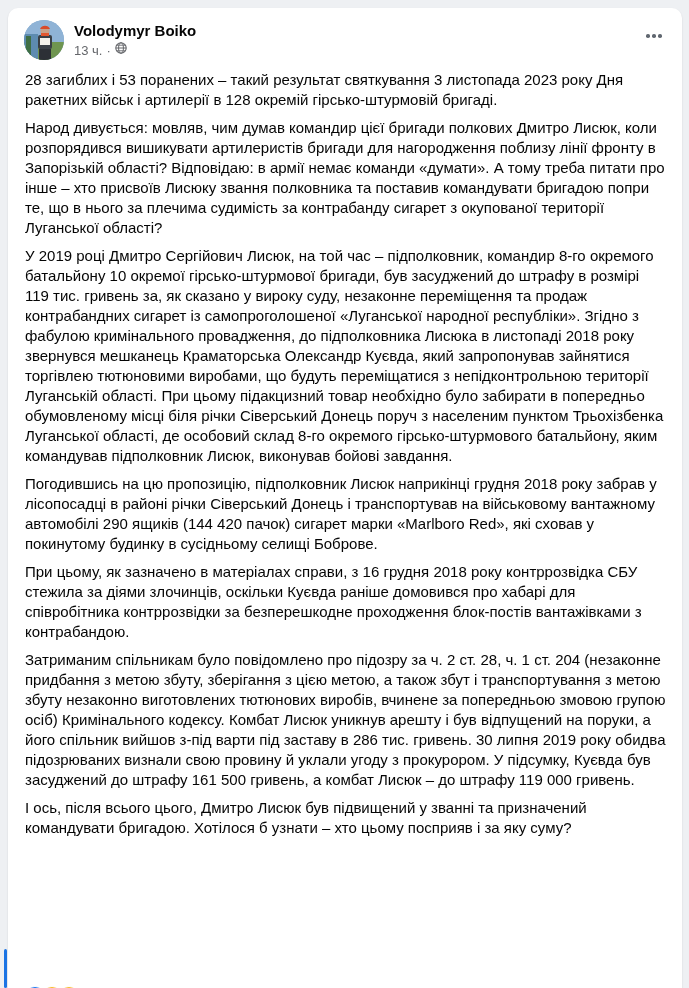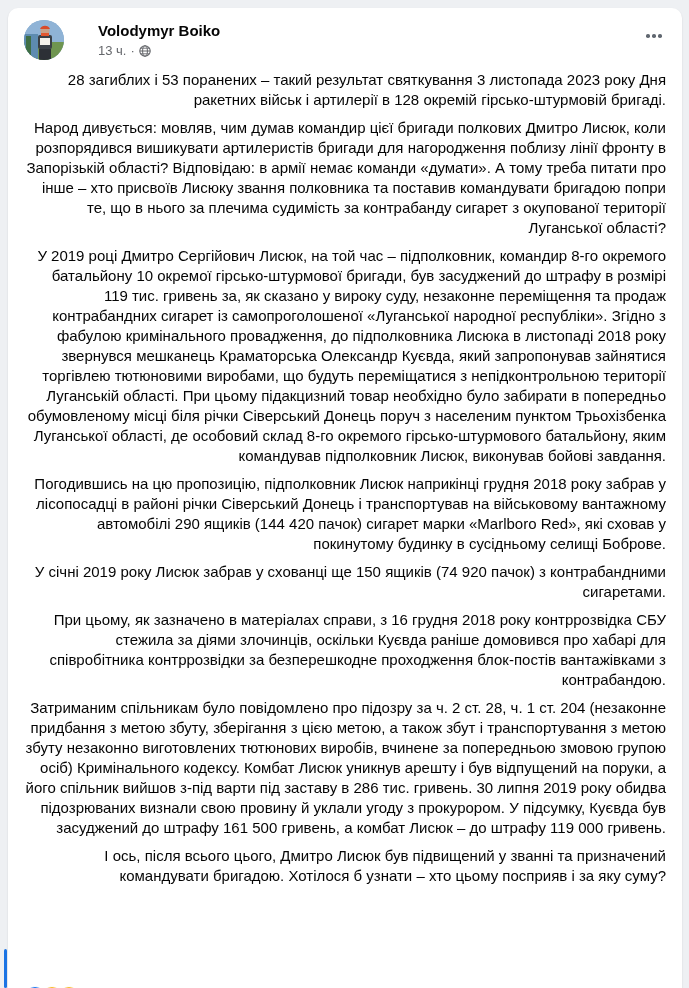--- a/index.html
+++ b/index.html
@@ -22,42 +22,40 @@
     height: 990px;
     background: #ffffff;
     border-radius: 10px 10px 0 0;
     box-shadow: 0 1px 2px rgba(0,0,0,.12);
   }
   .header {
     display: flex;
     align-items: flex-start;
     padding: 12px 16px 4px 16px;
     position: relative;
-    gap: 24px;
   }
   .avatar {
     width: 40px;
     height: 40px;
     border-radius: 50%;
     overflow: hidden;
     flex: 0 0 40px;
     cursor: pointer;
     background: #7ea6c8;
   }
   .hmeta { margin-left: 10px; padding-top: 1px; }
   .author {
     font-size: 15px;
     font-weight: bold;
     color: #050505;
     line-height: 19px;
     cursor: pointer;
   }
   .sub {
     display: flex;
-    align-items: center;
     gap: 4px;
     font-size: 13px;
     color: #65676b;
     line-height: 17px;
     margin-top: 2px;
   }
   .globe { display: inline-flex; }
   .menu-btn {
     position: absolute;
     right: 12px;
@@ -77,21 +75,21 @@
     border-radius: 50%;
     background: #606770;
     display: block;
   }
   .post-body {
     padding: 6px 16px 0 17px;
     font-size: 15px;
     line-height: 20px;
     color: #050505;
   }
-  .post-body p { margin: 0 0 8px 0; text-align: right; }
+  .post-body p { margin: 0 0 8px 0; }
   .reactions {
     position: absolute;
     left: 17px;
     top: 978px;
     display: flex;
   }
   .reaction {
     width: 18px;
     height: 18px;
     border-radius: 50%;
@@ -160,21 +158,20 @@
         <i></i>
         <i></i>
     </div>
   </div>
 
   <div class="post-body">
     <p>28 загиблих і 53 поранених – такий результат святкування 3 листопада 2023 року Дня ракетних військ і артилерії в 128 окремій гірсько-штурмовій бригаді.</p>
     <p>Народ дивується: мовляв, чим думав командир цієї бригади полкових Дмитро Лисюк, коли розпорядився вишикувати артилеристів бригади для нагородження поблизу лінії фронту в Запорізькій області? Відповідаю: в армії немає команди «думати». А тому треба питати про інше – хто присвоїв Лисюку звання полковника та поставив командувати бригадою попри те, що в нього за плечима судимість за контрабанду сигарет з окупованої території Луганської області?</p>
     <p>У 2019 році Дмитро Сергійович Лисюк, на той час – підполковник, командир 8-го окремого батальйону 10 окремої гірсько-штурмової бригади, був засуджений до штрафу в розмірі 119 тис. гривень  за, як сказано у вироку суду, незаконне переміщення та продаж контрабандних сигарет із самопроголошеної «Луганської народної республіки». Згідно з фабулою кримінального провадження, до підполковника Лисюка в листопаді 2018 року звернувся мешканець Краматорська Олександр Куєвда, який запропонував зайнятися торгівлею тютюновими виробами, що будуть переміщатися з непідконтрольною території Луганській області. При цьому підакцизний товар необхідно було забирати в попередньо обумовленому місці біля річки Сіверський Донець поруч з населеним пунктом Трьохізбенка Луганської області, де особовий склад 8-го окремого гірсько-штурмового батальйону, яким командував підполковник Лисюк, виконував бойові завдання.</p>
     <p>Погодившись на цю пропозицію, підполковник Лисюк наприкінці грудня 2018 року забрав у лісопосадці в районі річки Сіверський Донець і транспортував на військовому вантажному автомобілі 290 ящиків (144 420 пачок) сигарет марки «Marlboro Red», які сховав у покинутому будинку в сусідньому селищі Боброве.</p>
-    <p>У січні 2019 року Лисюк забрав у схованці ще 150 ящиків (74 920 пачок) з контрабандними сигаретами.</p>
     <p>При цьому, як зазначено в матеріалах справи, з 16 грудня 2018 року контррозвідка СБУ стежила за діями злочинців, оскільки Куєвда раніше домовився про хабарі для співробітника контррозвідки за безперешкодне проходження блок-постів вантажівками з контрабандою.</p>
     <p>Затриманим спільникам було повідомлено про підозру за ч. 2 ст. 28, ч. 1 ст. 204 (незаконне придбання з метою збуту, зберігання з цією метою, а також збут і транспортування з метою збуту незаконно виготовлених тютюнових виробів, вчинене за попередньою змовою групою осіб) Кримінального кодексу. Комбат Лисюк уникнув арешту і був відпущений на поруки, а його спільник вийшов з-під варти під заставу в 286 тис. гривень. 30 липня 2019 року обидва підозрюваних визнали свою провину й уклали угоду з прокурором. У підсумку, Куєвда був засуджений до штрафу 161 500 гривень, а комбат Лисюк – до штрафу 119 000 гривень.</p>
     <p>І ось, після всього цього, Дмитро Лисюк був підвищений у званні та призначений командувати бригадою. Хотілося б узнати – хто цьому посприяв і за яку суму?</p>
   </div>
 
   <div class="reactions">
     <div class="reaction like">👍</div>
     <div class="reaction emoji">😆</div>
     <div class="reaction emoji">😮</div>
   </div>

